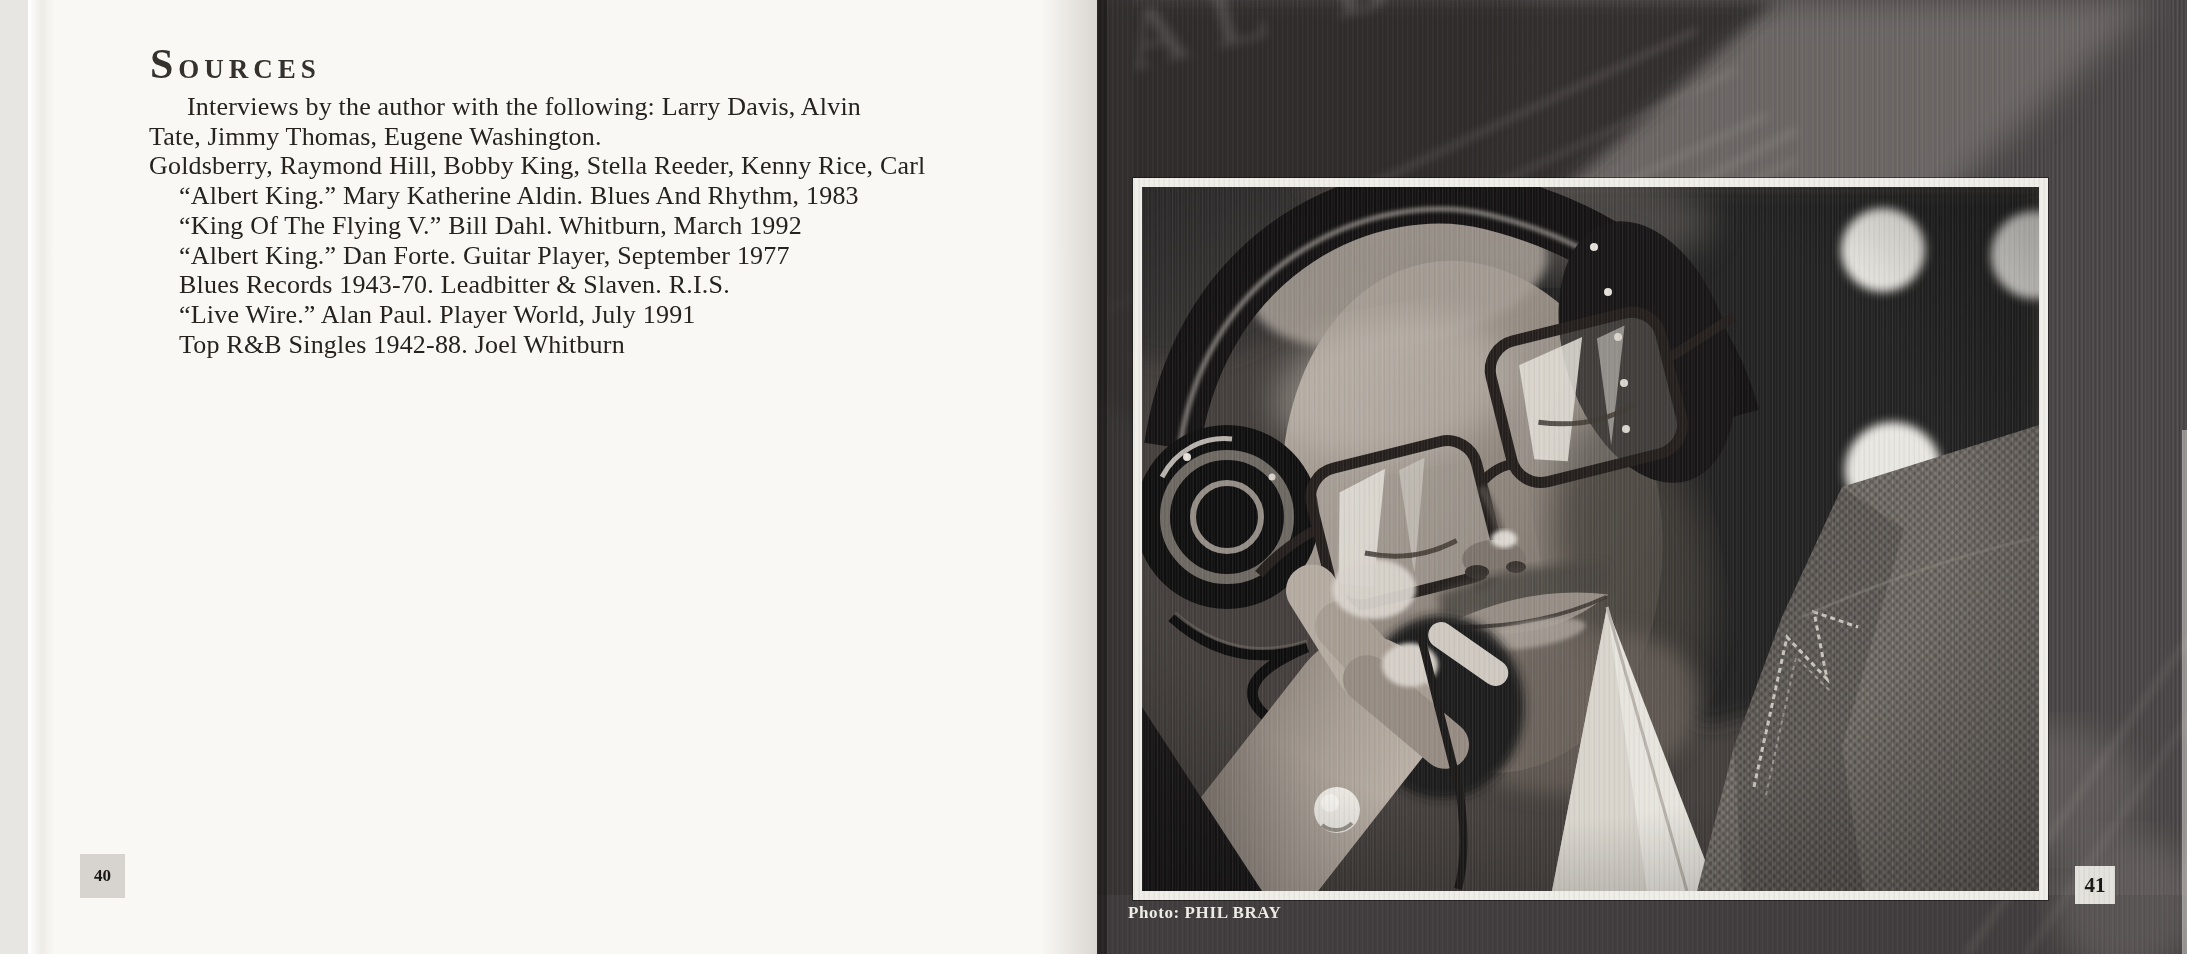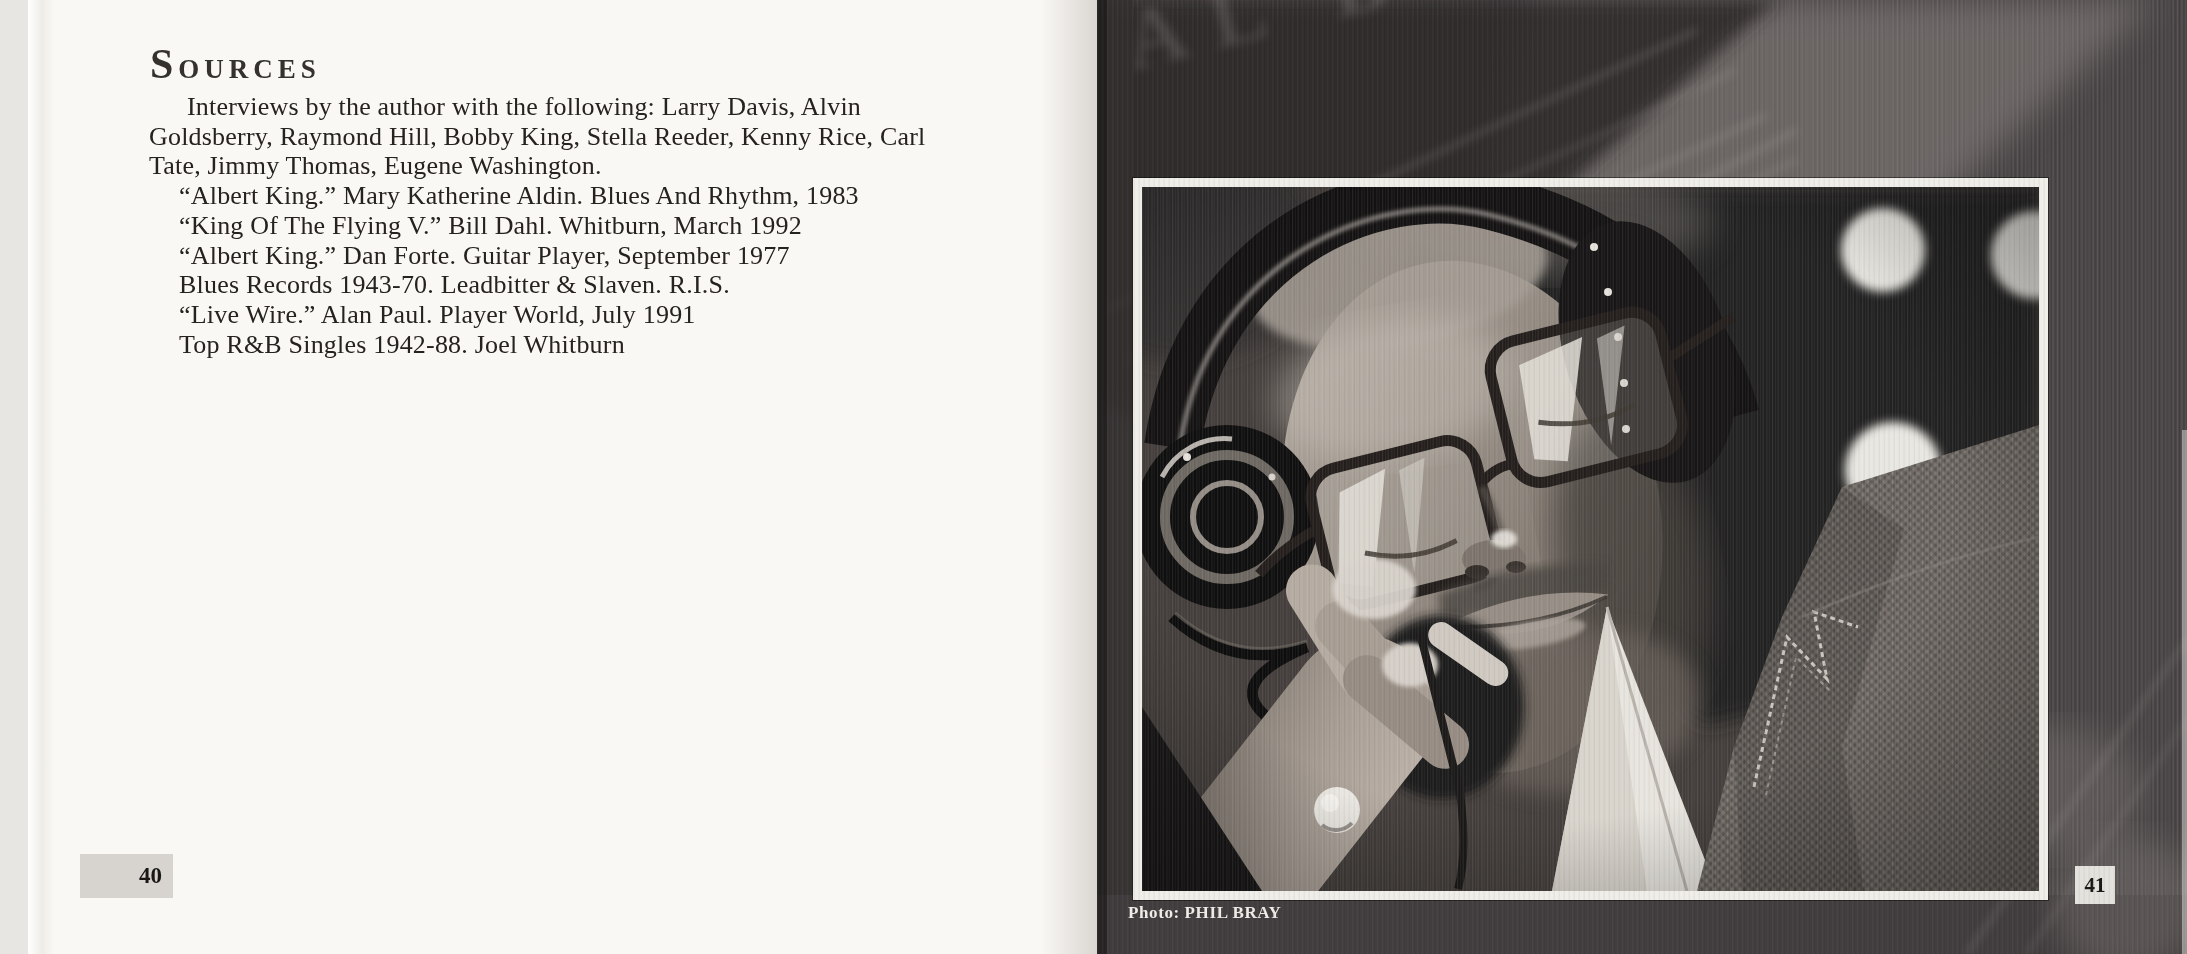--- a/index.html
+++ b/index.html
@@ -20,21 +20,21 @@
 
   .text-block{position:absolute;left:121px;top:92px;width:920px;
      font-size:26px;line-height:29.7px;color:#26231f;letter-spacing:.2px;}
   .line{white-space:nowrap;}
   .indent{padding-left:38px;}
   .src{padding-left:30px;}
   .it{}
 
   .badge{position:absolute;display:flex;align-items:center;justify-content:center;
      font-weight:700;color:#191817;}
-  .badge-40{left:52px;top:854px;width:45px;height:44px;background:#d7d4cf;font-size:23px;padding-left:48px;}
+  .badge-40{left:52px;top:854px;width:45px;height:44px;background:#d7d4cf;font-size:17px;}
 
   
   .page-right{position:absolute;left:1097px;top:0;width:1090px;height:954px;background:#4b4647;}
   .bg-art,.grain{position:absolute;left:0;top:0;width:1090px;height:954px;}
   .grain{pointer-events:none;
      background:repeating-linear-gradient(90deg,rgba(255,255,255,.035) 0 1px,rgba(0,0,0,.04) 2px 3px,rgba(0,0,0,0) 3px 5px);}
 
   .photo-frame{position:absolute;left:36px;top:178px;width:897px;height:704px;margin:0;
      border:9px solid #f0eee8;box-shadow:0 0 0 1px rgba(0,0,0,.45);}
   .photo-frame svg{display:block;}
@@ -47,22 +47,22 @@
 <body>
 
 <div class="spread">
 
   <section class="page-left">
     <h1 class="heading">Sources</h1>
 
     <div class="text-block">
       <div>
           <div class="line indent">Interviews by the author with the following: Larry Davis, Alvin</div>
+          <div class="line">Tate, Jimmy Thomas, Eugene Washington.</div>
           <div class="line">Goldsberry, Raymond Hill, Bobby King, Stella Reeder, Kenny Rice, Carl</div>
-          <div class="line">Tate, Jimmy Thomas, Eugene Washington.</div>
         </div>
       <div>
           <div class="line src"><span>“Albert King.” Mary Katherine Aldin. </span><span class="it">Blues And Rhythm</span><span>, 1983</span></div>
           <div class="line src"><span>“King Of The Flying V.” Bill Dahl. </span><span class="it">Whitburn</span><span>, March 1992</span></div>
           <div class="line src"><span>“Albert King.” Dan Forte. </span><span class="it">Guitar Player</span><span>, September 1977</span></div>
           <div class="line src"><span class="it">Blues Records 1943-70</span><span>. Leadbitter &amp; Slaven. R.I.S.</span></div>
           <div class="line src"><span>“Live Wire.” Alan Paul. </span><span class="it">Player World</span><span>, July 1991</span></div>
           <div class="line src"><span class="it">Top R&amp;B Singles 1942-88</span><span>. Joel Whitburn</span></div>
         </div>
     </div>

